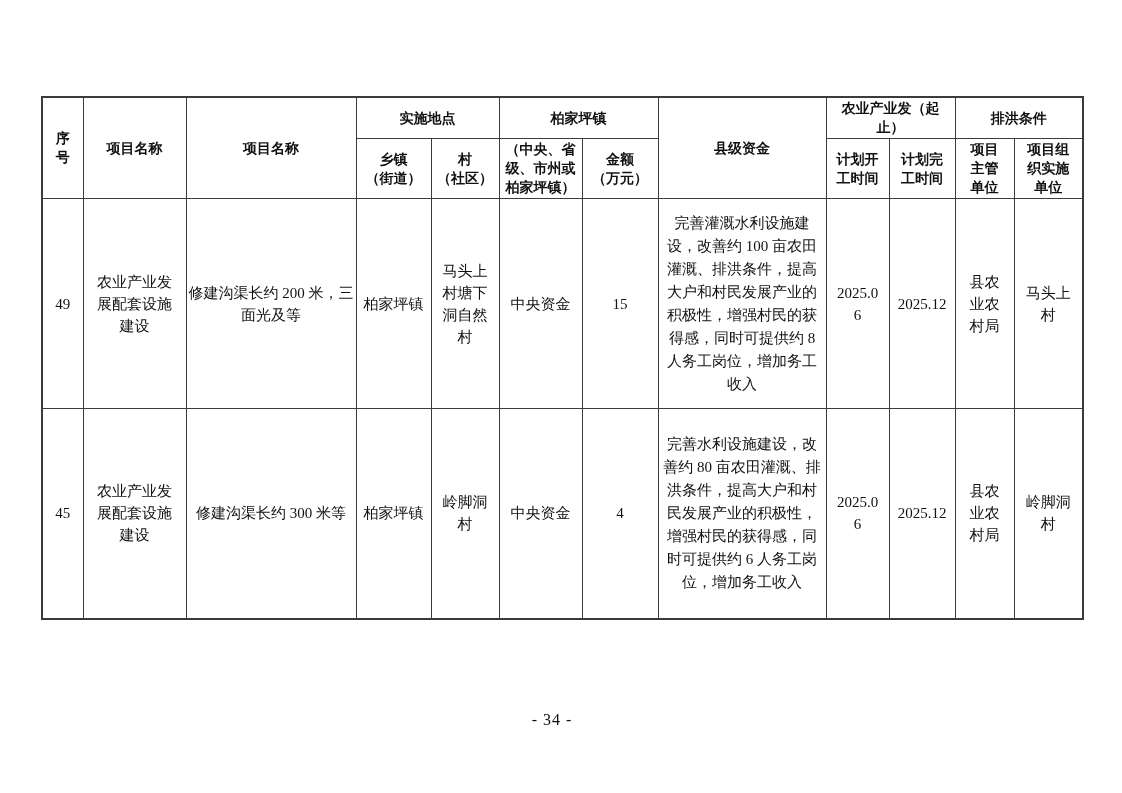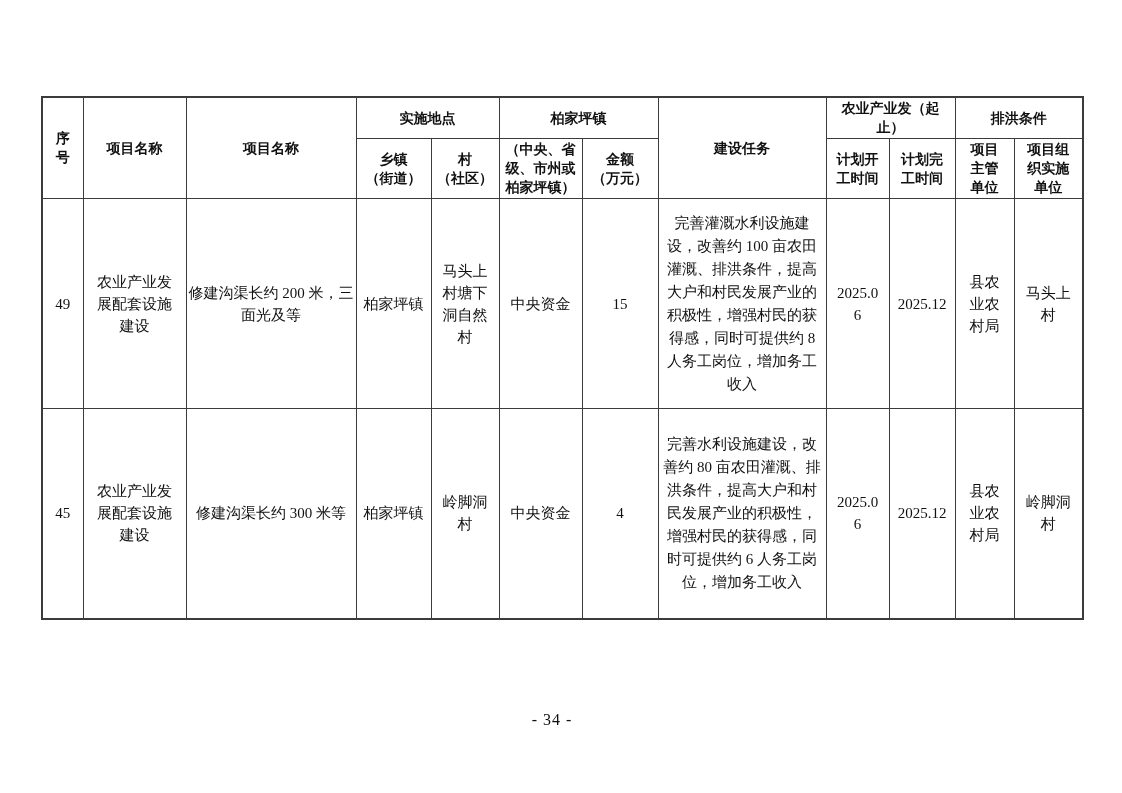--- a/index.html
+++ b/index.html
@@ -87,21 +87,21 @@
         <col style="width:69px">
     </colgroup>
     <thead>
       <tr class="hdr-row-1">
         <th class="hdr" rowspan="2">序
 号</th>
         <th class="hdr" rowspan="2">项目名称</th>
         <th class="hdr" rowspan="2">项目名称</th>
         <th class="hdr" colspan="2">实施地点</th>
         <th class="hdr" colspan="2">柏家坪镇</th>
-        <th class="hdr" rowspan="2">建设任务</th>
+        <th class="hdr" rowspan="2">县级资金</th>
         <th class="hdr" colspan="2">农业产业发（起止）</th>
         <th class="hdr" colspan="2">排洪条件</th>
       </tr>
       <tr class="hdr-row-2">
         <th class="hdr">乡镇
 （街道）</th>
         <th class="hdr">村
 （社区）</th>
         <th class="hdr">（中央、省
 级、市州或

